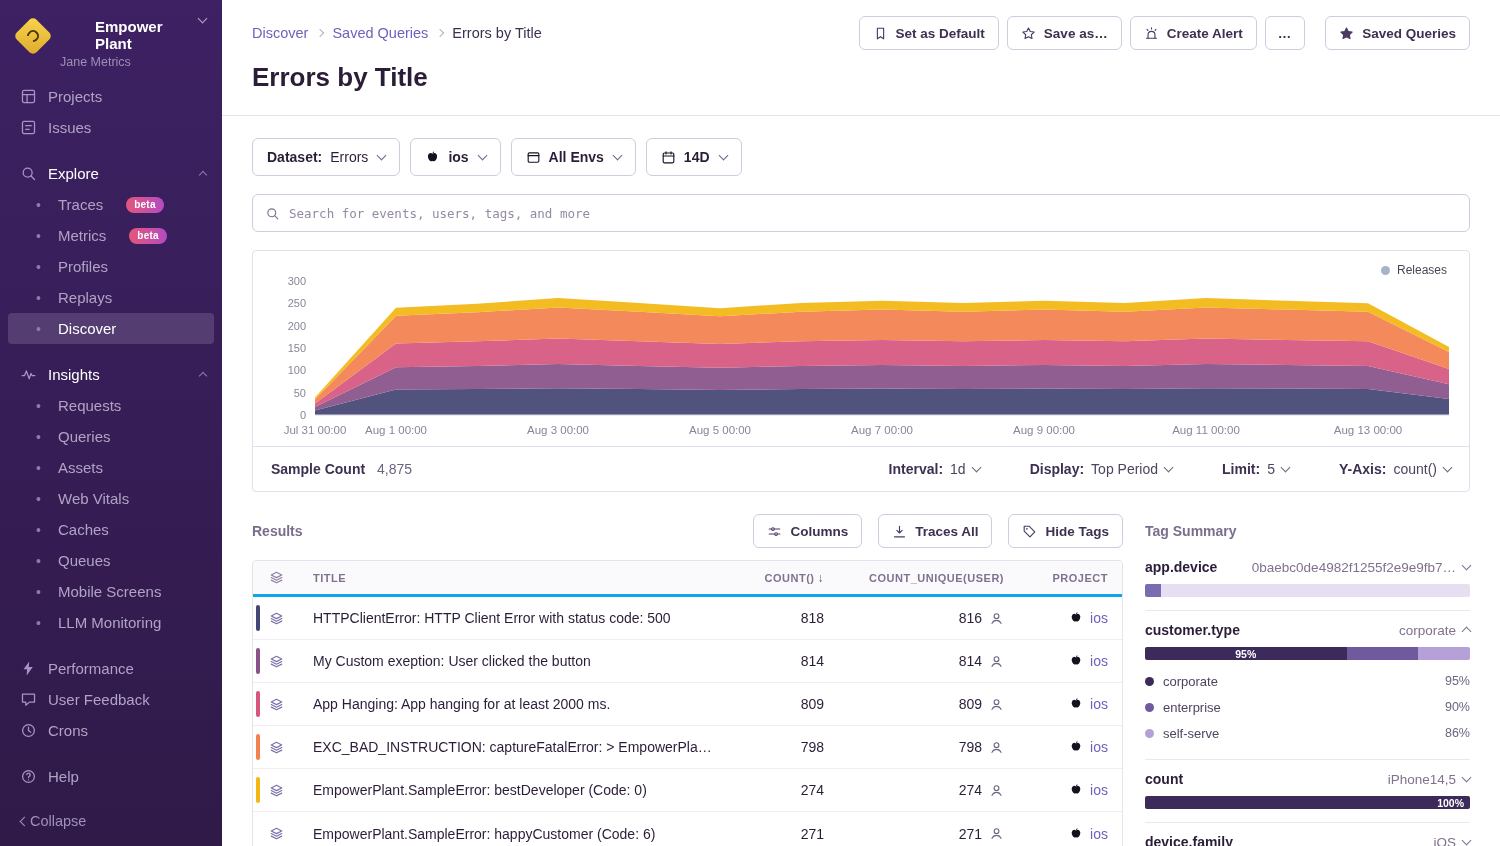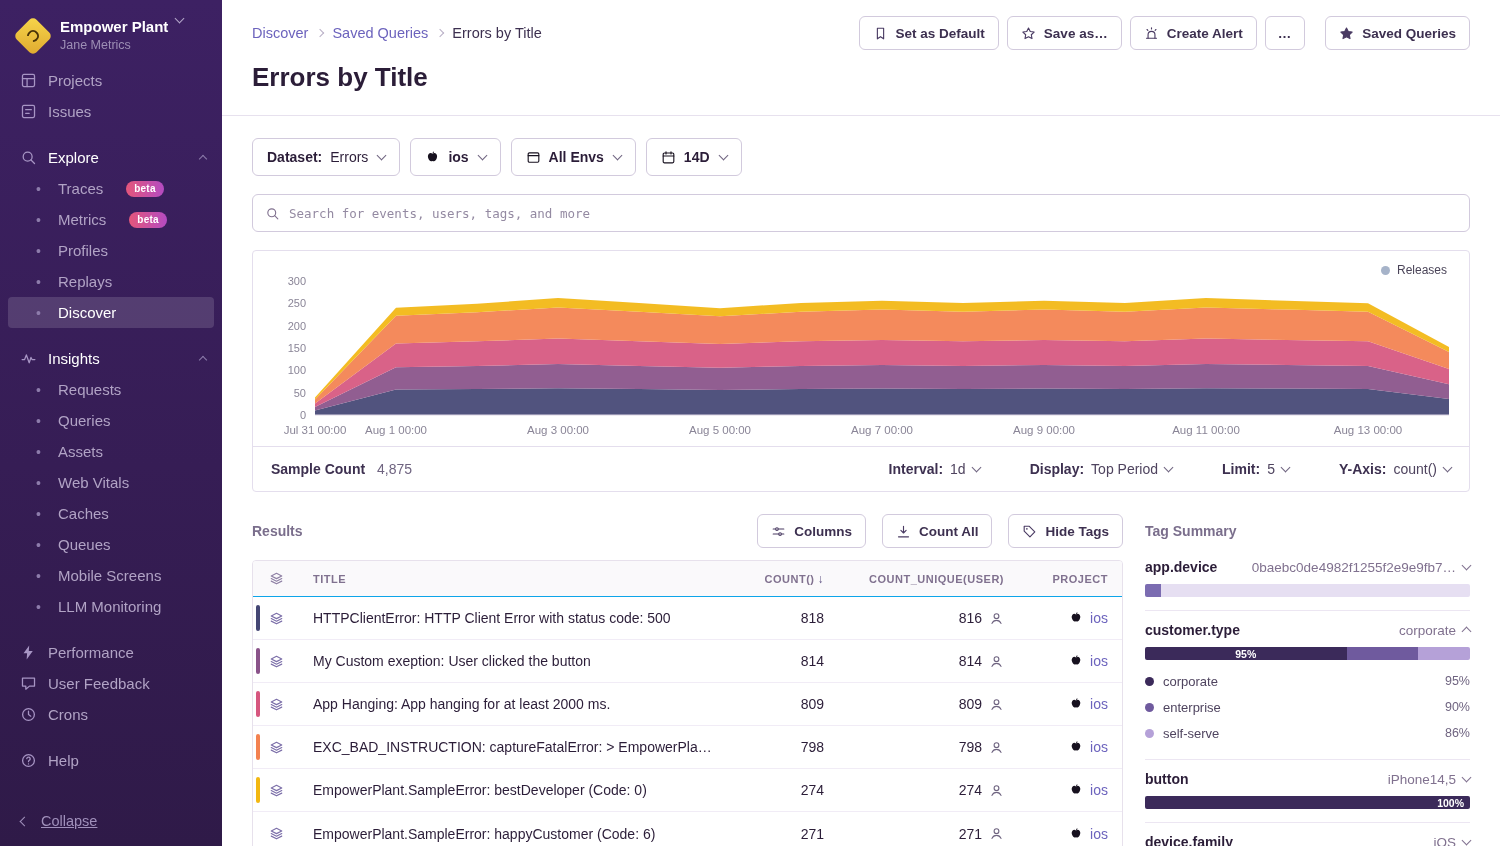--- a/index.html
+++ b/index.html
@@ -18,37 +18,37 @@
   .app { display:flex; width:100%; height:100%; }
 
   
   .sidebar { width:222px; flex:none; display:flex; flex-direction:column; padding-top:12px;
     background:linear-gradient(180deg,#3d2163 0%,#361d55 55%,#2f1a48 100%); }
   .org-row { display:flex; align-items:flex-start; gap:10px; padding:6px 16px 8px; cursor:pointer; }
   .logo { width:34px; height:34px; position:relative; flex:none; margin-top:1px; }
   .logo-diamond { position:absolute; inset:3px; background:linear-gradient(135deg,#f7d64b,#dfa92f); border-radius:5px; transform:rotate(45deg); }
   .logo-mark { position:absolute; left:50%; top:50%; width:12px; height:12px; margin:-6px 0 0 -6px; border:2.5px solid #4a3408; border-radius:50%; border-bottom-color:transparent; transform:rotate(45deg); }
   .org-text { min-width:0; }
-  .org-name-row { display:flex; gap:8px; color:#fff; font-weight:700; font-size:15px; }
+  .org-name-row { display:flex; gap:8px; color:#fff; font-weight:700; font-size:15px;margin-left:35px; }
   .org-name-row .chev { color:#b3a6c9; }
   .user-name { color:#9d8fb5; font-size:12.5px; margin-top:3px; }
 
   #sidebar-nav { flex:1; overflow:hidden; padding-top:4px; }
   .nav-group + .nav-group { margin-top:15px; }
   .nav-header, .nav-item { display:flex; align-items:center; gap:11px; height:31px; margin:0 8px; padding:0 8px 0 12px; border-radius:4px; font-size:15px; }
   .nav-header { color:#fff; cursor:pointer; }
   .nav-header .icn, .nav-item .icn { color:#a795c4; }
   .nav-header .chev { margin-left:auto; color:#8d7cab; width:6px; height:6px; }
   .nav-item { color:#b1a3c5; cursor:pointer; }
   .nav-item.sub { padding-left:22px; }
   .nav-item .bullet { width:17px; text-align:center; color:#8d7cab; font-size:14px; line-height:1; flex:none; }
   .nav-item.active { background:rgba(255,255,255,.14); color:#fff; }
   .beta { margin-left:12px; background:linear-gradient(90deg,#e4567b,#b44bc2); color:#fff; font-size:10px; font-weight:700; padding:2.5px 8px; border-radius:10px; letter-spacing:.2px; }
   .count-badge { margin-left:10px; width:18px; height:18px; border-radius:50%; background:#e4567b; color:#fff; font-size:11px; font-weight:700; display:flex; align-items:center; justify-content:center; }
-  .collapse-row { display:flex; align-items:center; gap:13px; height:50px; padding:0 21px; color:#a090bb; font-size:14.5px; cursor:pointer;text-decoration:underline; }
+  .collapse-row { display:flex; align-items:center; gap:2px; height:50px; padding:0 21px; color:#a090bb; font-size:14.5px; cursor:pointer; }
 
   
   .main { flex:1; display:flex; flex-direction:column; min-width:0; }
   .topbar { display:flex; justify-content:space-between; align-items:center; padding:16px 30px 0; }
   .breadcrumbs { display:flex; align-items:center; gap:9px; font-size:14.5px; color:#3d3050; }
   .crumb.link { color:#6c63bd; cursor:pointer; }
   .crumb-sep { color:#b8afc6; width:6px; height:6px; }
   .actions { display:flex; align-items:center; gap:8px; }
   .btn { display:inline-flex; align-items:center; gap:8px; height:34px; padding:0 13px; border:1px solid #d2cadd; border-radius:6px; background:#fff; font-size:13.5px; font-weight:600; color:#3d3050; }
   .btn .icn { color:#4a3b63; }
@@ -85,21 +85,21 @@
   .ctl .chev { color:#6f6480; }
 
   .results-wrap { display:flex; gap:22px; margin-top:22px; align-items:flex-start; }
   .results-col { flex:1; min-width:0; }
   .results-header { display:flex; justify-content:space-between; align-items:center; }
   .section-title { font-size:14px; font-weight:600; color:#7a6e8c; }
   .results-buttons { display:flex; gap:16px; }
 
   .table { margin-top:12px; border:1px solid #e7e1ec; border-radius:4px; overflow:hidden; background:#fff; }
   .thead, .trow { display:grid; grid-template-columns:46px 1fr 110px 180px 104px; align-items:center; }
-  .thead { height:36px; background:#faf9fb; border-bottom:1px solid #0ea5e9; font-size:11px; font-weight:700; letter-spacing:.5px; color:#80718f; }
+  .thead { height:36px; background:#faf9fb; border-bottom:3px solid #0ea5e9; font-size:11px; font-weight:700; letter-spacing:.5px; color:#80718f; }
   .th { padding:0 14px; white-space:nowrap; }
   .th.icon-col { display:flex; justify-content:center; padding:0; color:#8f81a5; }
   .th.right { text-align:right; }
   .sort-arrow { color:#5f5383; font-size:12px; margin-left:3px; font-weight:700; }
   .trow { height:43px; border-bottom:1px solid #f1ecf6; font-size:14px; }
   .trow:last-child { border-bottom:0; }
   .td { padding:0 14px; overflow:hidden; white-space:nowrap; text-overflow:ellipsis; }
   .td.c0 { display:flex; align-items:center; gap:9px; padding:0 0 0 3px; overflow:visible; }
   .chip { width:4px; height:26px; border-radius:2px; flex:none; }
   .td.c0 .icn { color:#7c6fa9; }
@@ -466,21 +466,21 @@
                   </span>
                   <span>Columns</span>
                 </button>
                 <button class="btn">
                   <span class="icn" style="width: 15px; height: 15px;">
                     <svg viewBox="0 0 24 24" fill="none" stroke="currentColor" stroke-width="1.8" stroke-linecap="round" stroke-linejoin="round">
                       <path d="M12 3.5V14M7.8 10.2l4.2 4.2 4.2-4.2"></path>
                       <path d="M4 20.5h16"></path>
                     </svg>
                   </span>
-                  <span>Count All</span>
+                  <span>Traces All</span>
                 </button>
                 <button class="btn">
                   <span class="icn" style="width: 15px; height: 15px;">
                     <svg viewBox="0 0 24 24" fill="none" stroke="currentColor" stroke-width="1.8" stroke-linecap="round" stroke-linejoin="round">
                       <path d="M3.5 3.5h7.8l9.2 9.2-7.8 7.8-9.2-9.2z"></path>
                       <circle cx="7.8" cy="7.8" r="1.3" fill="currentColor" stroke="none"></circle>
                     </svg>
                   </span>
                   <span>Hide Tags</span>
                 </button>
@@ -742,21 +742,21 @@
                   </div>
                   <div class="tag-item">
                     <span class="ti-dot" style="background: rgb(181, 161, 216);"></span>
                     <span class="ti-label">self-serve</span>
                     <span class="ti-pct">86%</span>
                   </div>
                 </div>
               </div>
               <div class="tag-card">
                 <div class="tag-head">
-                  <span class="tag-name">button</span>
+                  <span class="tag-name">count</span>
                   <span class="tag-value">
                     <span class="val">iPhone14,5</span>
                     <span class="chev"></span>
                   </span>
                 </div>
                 <div class="tag-bar">
                   <div class="tag-seg" style="width: 100%; background: rgb(59, 42, 90);">
                     <span class="seg-label right">100%</span>
                   </div>
                 </div>

